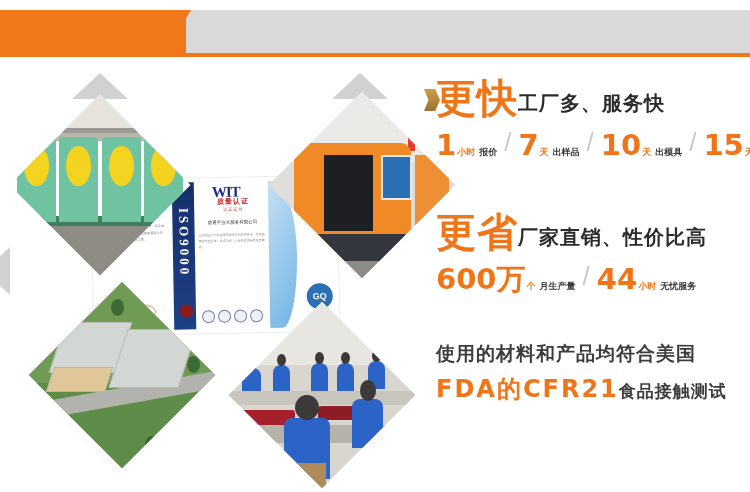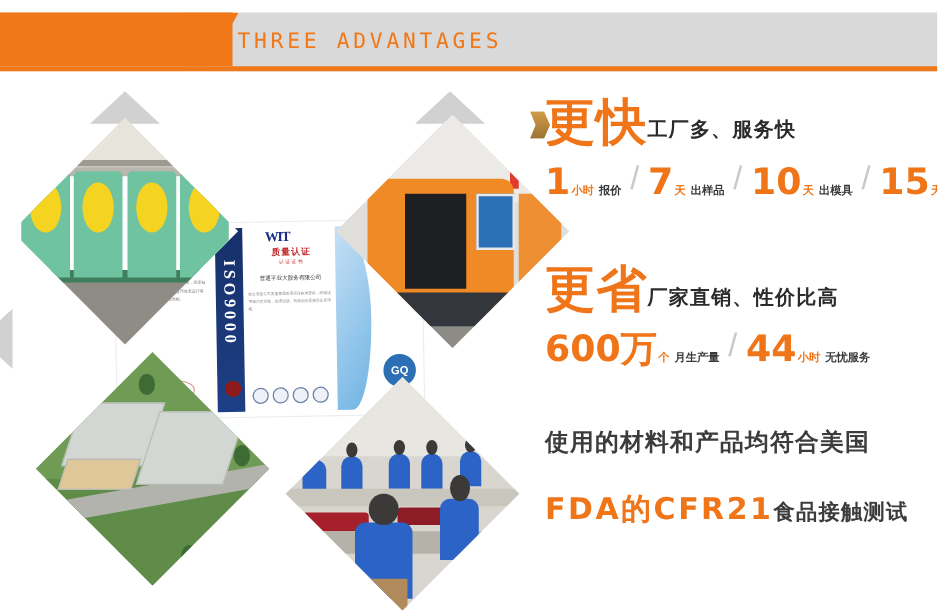--- a/index.html
+++ b/index.html
@@ -80,21 +80,21 @@
     color:#ffffff;font-size:13px;letter-spacing:3px;font-weight:bold;
     text-align:center;
     font-family:"Liberation Serif","DejaVu Serif",serif;
   }
   .cert .iso-dot{
     position:absolute;left:6px;bottom:12px;width:13px;height:13px;border-radius:50%;
     background:#8e1b1b;
   }
   .cert .wit{
     position:absolute;left:42px;top:6px;
-    font-size:11px;font-weight:bold;color:#1b2e86;letter-spacing:-1px;
+    font-size:15px;font-weight:bold;color:#1b2e86;letter-spacing:-1px;
     font-family:"Liberation Serif","DejaVu Serif",serif;
   }
   .cert .cert-title{
     position:absolute;left:30px;top:19px;width:66px;text-align:center;
     font-size:7px;font-weight:bold;color:#c02a2a;letter-spacing:1px;
   }
   .cert .cert-sub{
     position:absolute;left:30px;top:29px;width:66px;text-align:center;
     font-size:4px;color:#c02a2a;letter-spacing:1px;
   }
@@ -218,21 +218,21 @@
   .blk2{top:152px;}
   .blk3{top:272px;}
 
   .headline{white-space:nowrap;}
   .big{
     font-size:40px;line-height:46px;font-weight:bold;color:#ef7518;
     letter-spacing:1px;vertical-align:-2px;
     font-family:"DejaVu Sans","Liberation Sans",sans-serif;
   }
   .sub{
-    font-size:16px;font-weight:bold;color:#2b2b2b;letter-spacing:1px;
+    font-size:20px;font-weight:bold;color:#2b2b2b;letter-spacing:1px;
     font-family:"DejaVu Sans","Liberation Sans",sans-serif;
   }
   .metrics{margin-top:8px;white-space:nowrap;display:flex;align-items:flex-end;}
   .metric{display:flex;align-items:flex-end;}
   .num{
     font-size:29px;line-height:29px;font-weight:bold;color:#ef7518;
     font-family:"DejaVu Sans","Liberation Sans",sans-serif;
   }
   .unit{
     font-size:9px;font-weight:bold;color:#ef7518;margin-left:1px;
@@ -249,41 +249,40 @@
   .arrow-marker{
     position:absolute;left:-12px;top:14px;width:16px;height:22px;
     background:linear-gradient(#c98b26,#8a5a12);
     clip-path:polygon(0 0,70% 0,100% 50%,70% 100%,0 100%,28% 50%);
     opacity:.85;
   }
   .line2{
     margin-top:12px;font-size:19px;font-weight:bold;color:#3c3c3c;letter-spacing:1px;
     font-family:"DejaVu Sans","Liberation Sans",sans-serif;
   }
-  .line3{margin-top:24px;white-space:nowrap;}
+  .line3{margin-top:6px;white-space:nowrap;}
   .fda{
     font-size:24px;font-weight:bold;color:#ef7518;letter-spacing:2px;
     font-family:"DejaVu Sans","Liberation Sans",sans-serif;
   }
   .fda-tail{
     font-size:17px;font-weight:bold;color:#3c3c3c;letter-spacing:1px;
     font-family:"DejaVu Sans","Liberation Sans",sans-serif;
   }
 </style>
 </head>
 <body>
 
 <div id="page">
 
   <div class="header-band">
     <div class="band-underline"></div>
   </div>
   <div class="header-orange"></div>
   <div class="header-orange-slant"></div>
-  <div class="header-en">THREE  ADVANTAGES</div>
 
   <div class="collage">
 
     <div class="cert">
       <div class="cert-left">
         <div class="cert-seal"></div>
         <div class="cert-ltitle">中人员食品包装备查单</div>
         <div class="cert-ltext">此证明本公司产品符合相关标准要求，经审核评定合格，特发此证。质量管理体系运行有效，产品检验合格。</div>
         <div class="cert-stamp"></div>
       </div>

